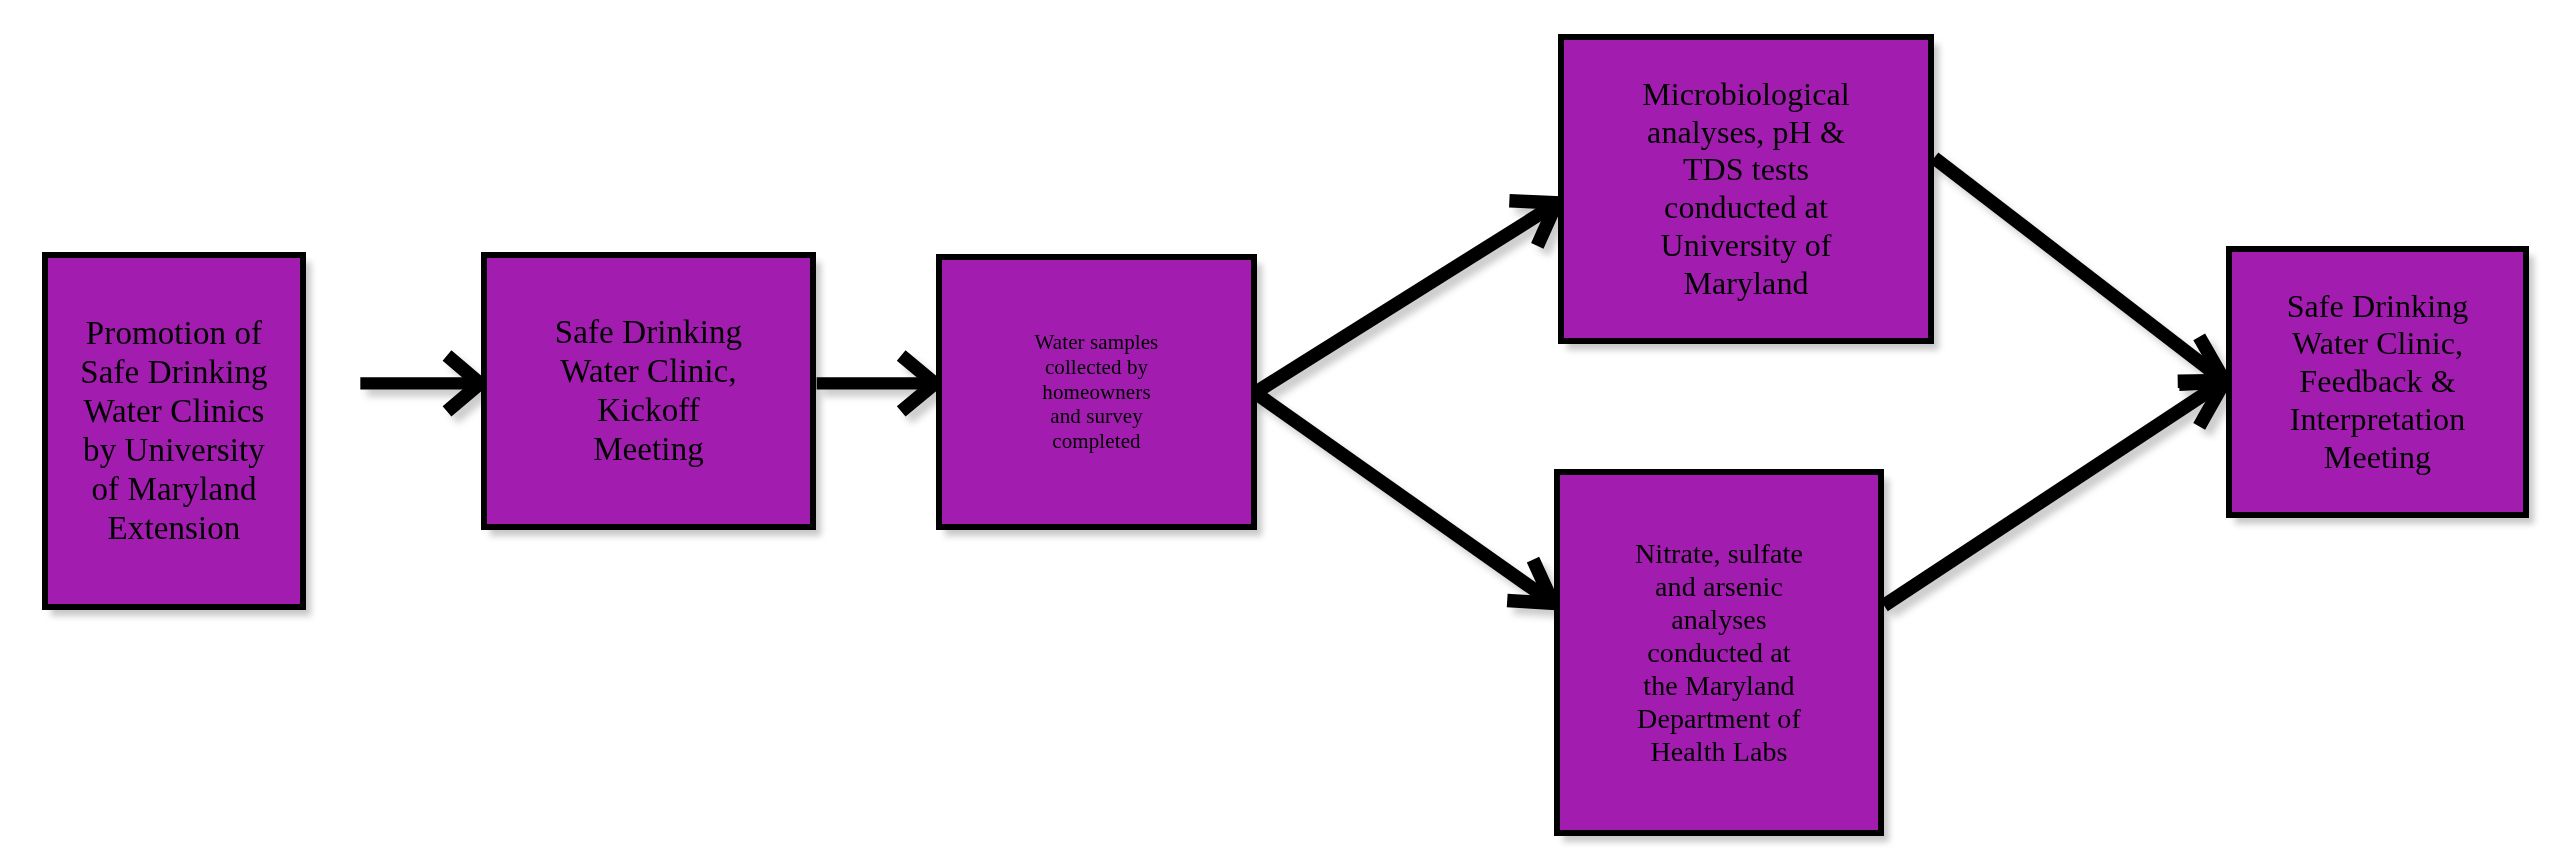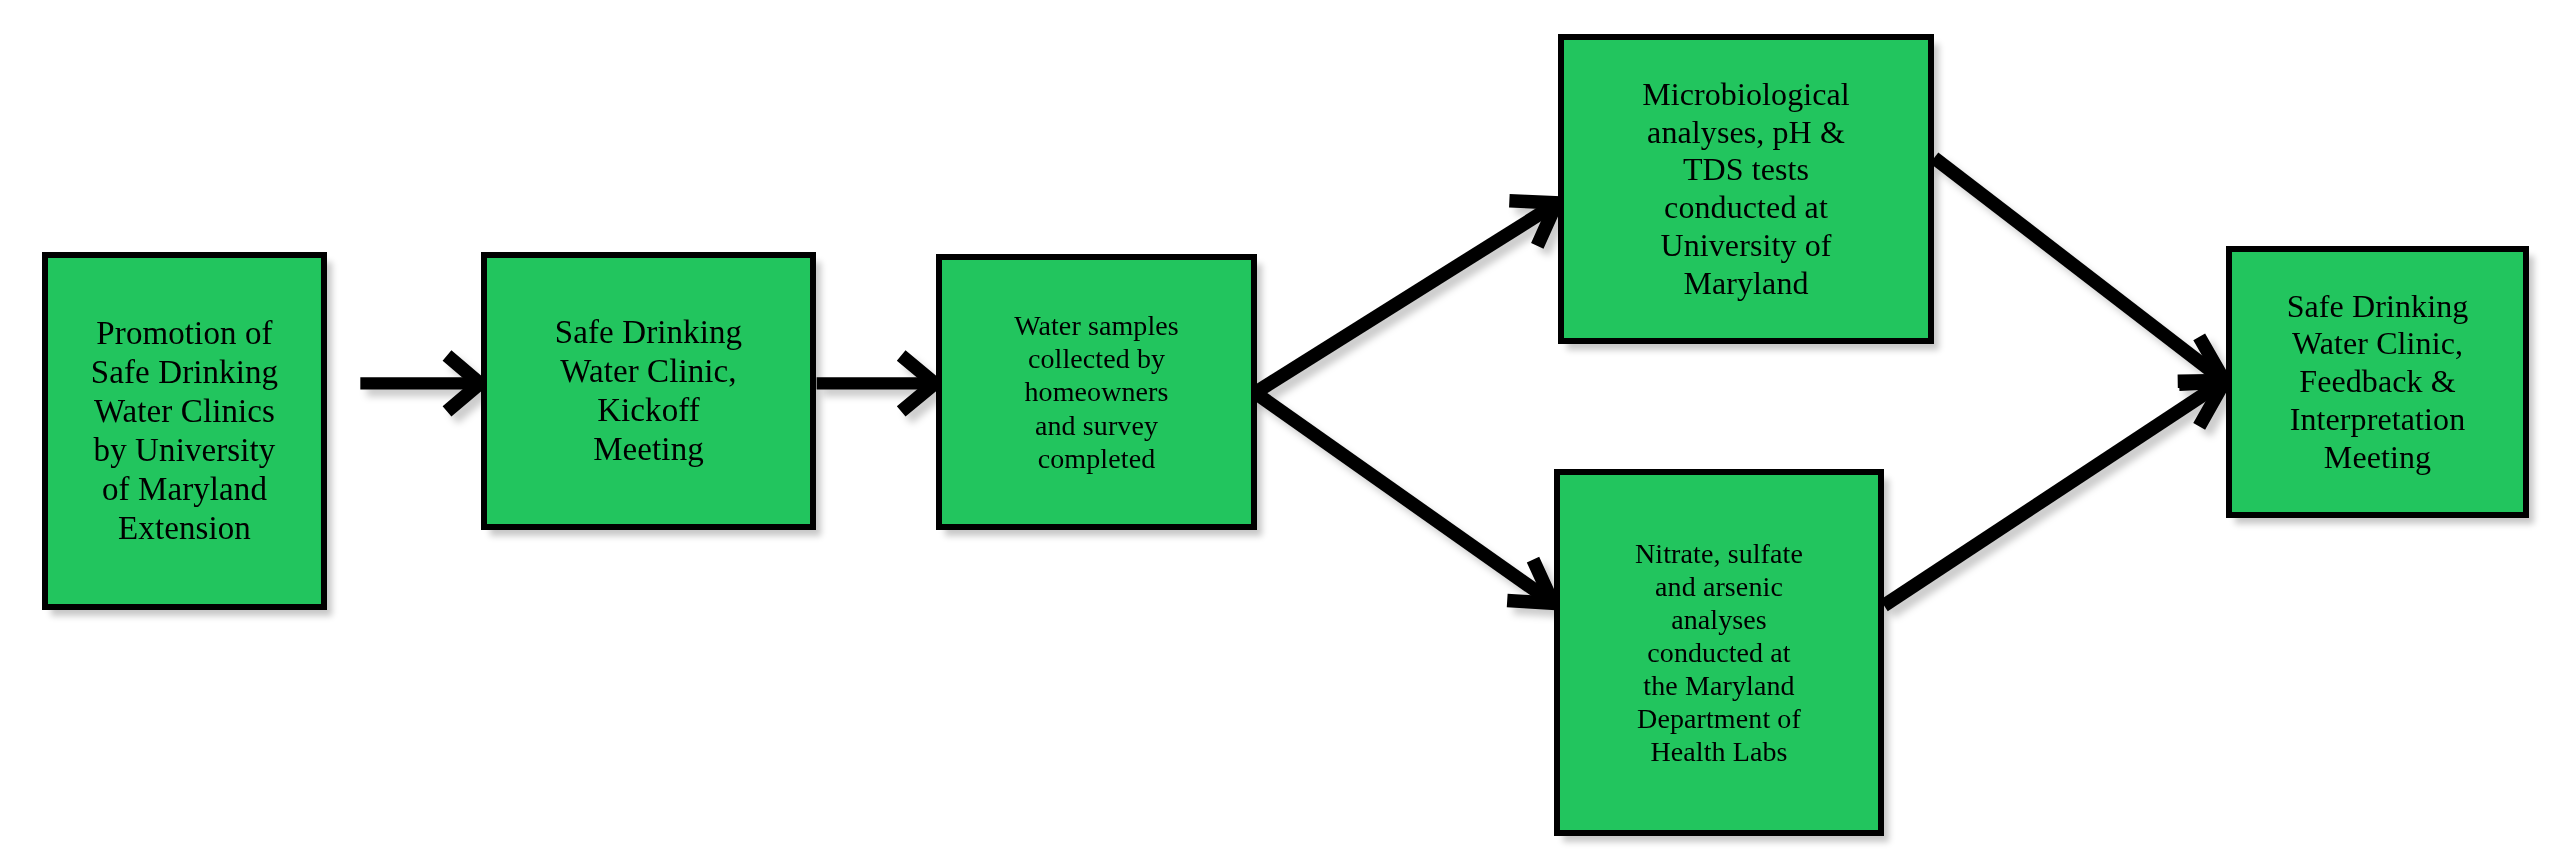--- a/index.html
+++ b/index.html
@@ -24,48 +24,48 @@
     position: absolute;
     left: 0;
     top: 0;
     width: 2576px;
     height: 860px;
     pointer-events: none;
   }
   .proc-node {
     position: absolute;
     box-sizing: border-box;
-    background: #22c55e;
+    background: #a21caf;
     border: 6.4px solid #000000;
     display: flex;
     align-items: center;
     justify-content: center;
     box-shadow: 7.2px 7.9px 6.4px -2.1px rgba(0,0,0,0.22);
   }
   .proc-node-inner {
     width: 100%;
     padding: 0 4.3px;
     box-sizing: border-box;
     text-align: center;
     color: #000000;
     font-family: "Liberation Serif", "DejaVu Serif", serif;
     font-size: 33px;
     line-height: 1.18;
     letter-spacing: 0.1px;
     white-space: pre-line;
   }
   
-  #node-promotion      { left: 42px;   top: 252px;  width: 285px; height: 358px; }
+  #node-promotion      { left: 42px;   top: 252px;  width: 264px; height: 358px; }
   #node-kickoff        { left: 481px;  top: 252px;  width: 335px; height: 278px; }
   #node-samples        { left: 936px; top: 254px;  width: 321px; height: 276px; }
   #node-micro          { left: 1558px; top: 34px;   width: 376px; height: 310px; }
   #node-nitrate        { left: 1554px; top: 469px;  width: 330px; height: 367px; }
   #node-feedback       { left: 2226px; top: 246px;  width: 303px; height: 272px; }
 
-  #node-samples .proc-node-inner { font-size: 28px; }
+  #node-samples .proc-node-inner { font-size: 21px; }
   #node-micro .proc-node-inner   { font-size: 32px; }
   #node-nitrate .proc-node-inner { font-size: 28px; }
   #node-feedback .proc-node-inner{ font-size: 32px; }
 </style>
 </head>
 <body>
 
 <div id="flowchart-root">
 
   <svg id="edge-layer" viewBox="0 0 3596 1200" width="2576" height="860" xmlns="http://www.w3.org/2000/svg">

